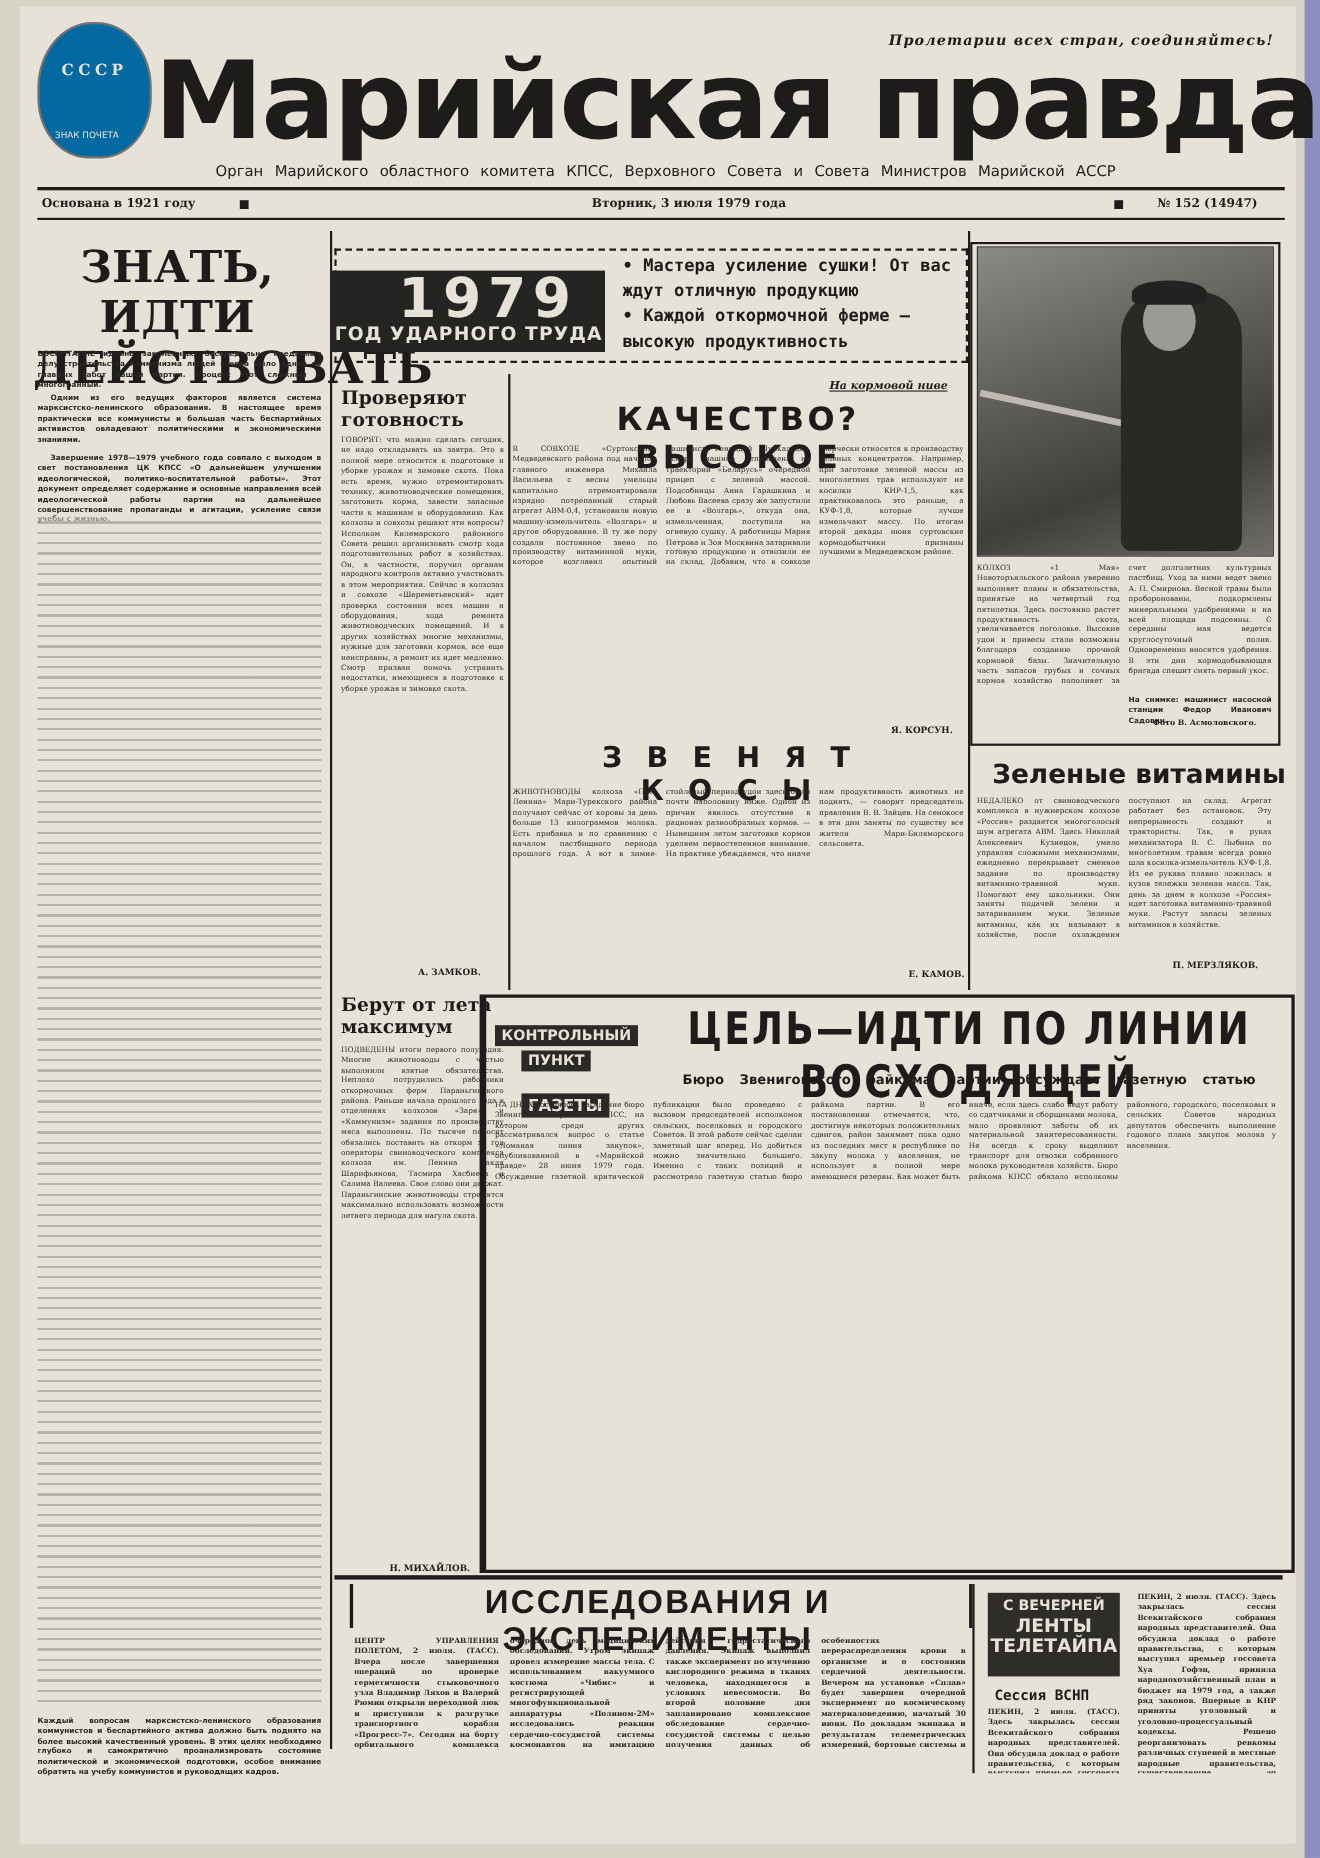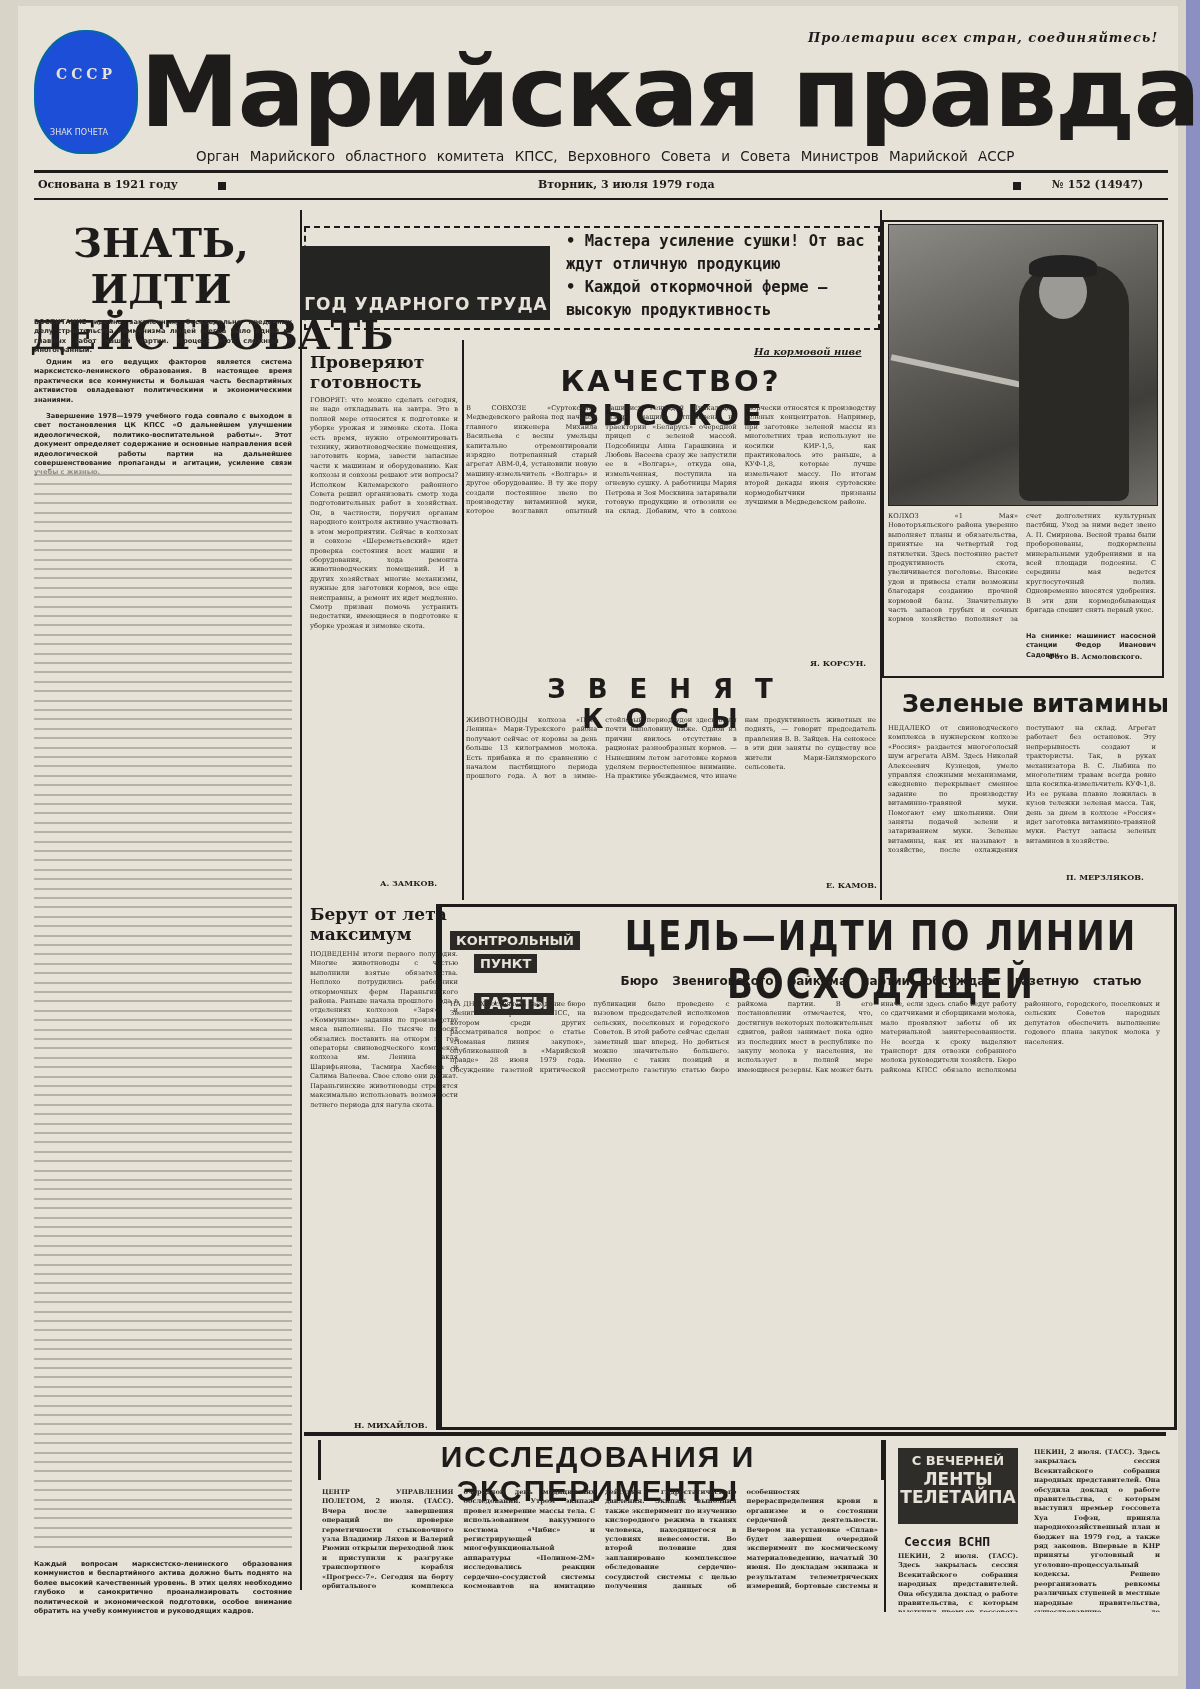--- a/index.html
+++ b/index.html
@@ -1,21 +1,21 @@
 <!DOCTYPE html>
 <html><head>
 <meta charset="utf-8">
 <style>
   html,body{margin:0;padding:0;}
   body{width:1200px;height:1689px;background:#d9d4c8;position:relative;overflow:hidden;font-family:"DejaVu Serif",serif;color:#1d1c1a;}
   .page{position:absolute;left:18px;top:6px;width:1160px;height:1670px;background:#e6e2d7;}
   .edge{position:absolute;right:0;top:0;width:14px;height:1689px;background:#8c8fc2;}
   .abs{position:absolute;}
   .slogan{left:808px;top:30px;font-style:italic;font-weight:bold;font-size:13px;letter-spacing:1px;}
-  .emblem{left:34px;top:30px;width:100px;height:120px;border-radius:48% 48% 44% 44%;background:#1d4ed8;border:2px solid #0369a1;}
+  .emblem{left:34px;top:20px;width:100px;height:120px;border-radius:48% 48% 44% 44%;background:#0369a1;border:2px solid #737373;}
   .emblem .ss{position:absolute;left:20px;top:34px;color:#e6e2d7;font-size:14px;font-weight:bold;letter-spacing:4px;}
   .emblem .zn{position:absolute;left:14px;top:96px;color:#e6e2d7;font-size:8px;font-family:"DejaVu Sans",sans-serif;text-align:right;}
   .masthead{left:140px;top:42px;font-family:"DejaVu Sans",sans-serif;font-weight:bold;font-size:98px;line-height:100px;letter-spacing:-2px;transform:scaleX(1.02);transform-origin:left;}
   .organ{left:196px;top:148px;font-family:"DejaVu Sans",sans-serif;font-size:13.5px;word-spacing:6px;}
   .rule{background:#1d1c1a;height:3px;}
   .sub{top:178px;font-size:11px;font-weight:bold;font-family:"DejaVu Serif",serif;}
   .sq{width:8px;height:8px;background:#1d1c1a;}
   .col-text{font-family:"DejaVu Sans",sans-serif;font-size:6.7px;line-height:9.4px;text-align:justify;color:#2a2926;}
   .col-text.bold{font-weight:bold;}
   .hline{position:absolute;background:#1d1c1a;}
@@ -58,20 +58,21 @@
 <div class="abs h-big" style="left:30px;top:220px;width:262px;font-family:'DejaVu Serif',serif;font-size:40px;line-height:46px;">ЗНАТЬ, ИДТИ ДЕЙСТВОВАТЬ</div>
 <div class="abs col-text bold" style="left:34px;top:318px;width:258px;">ВОСПИТАНИЕ идейно закаленных, беспредельно преданных делу строительства коммунизма людей всегда было одной из главных забот нашей партии. Процесс этот сложный и многогранный.</div>
 <div class="abs col-text bold" style="left:34px;top:358px;width:258px;text-indent:12px;">Одним из его ведущих факторов является система марксистско-ленинского образования. В настоящее время практически все коммунисты и большая часть беспартийных активистов овладевают политическими и экономическими знаниями.</div>
 <div class="abs col-text bold" style="left:34px;top:412px;width:258px;text-indent:12px;height:1130px;overflow:hidden;background:repeating-linear-gradient(#e6e2d7 0px,#e6e2d7 60px,transparent 60px,transparent 61px);">Завершение 1978—1979 учебного года совпало с выходом в свет постановления ЦК КПСС «О дальнейшем улучшении идеологической, политико-воспитательной работы». Этот документ определяет содержание и основные направления всей идеологической работы партии на дальнейшее совершенствование пропаганды и агитации, усиление связи учебы с жизнью.</div>
 <div class="abs col-text" style="left:34px;top:470px;width:258px;height:1080px;background:repeating-linear-gradient(180deg,#e6e2d7 0 4px,#8d8a82 4px 6px,#e6e2d7 6px 9.4px);opacity:.55;"></div>
 <div class="abs col-text bold" style="left:34px;top:1560px;width:258px;">Каждый вопросам марксистско-ленинского образования коммунистов и беспартийного актива должно быть поднято на более высокий качественный уровень. В этих целях необходимо глубоко и самокритично проанализировать состояние политической и экономической подготовки, особое внимание обратить на учебу коммунистов и руководящих кадров.</div>
 <div class="vline" style="left:300px;top:210px;height:1380px;"></div>
 
 <div class="abs" style="left:304px;top:226px;width:572px;height:100px;border:2px dashed #1d1c1a;"></div>
 <div class="abs box1979">
+  <span class="yr">1979</span>
   <span class="gd">ГОД УДАРНОГО ТРУДА</span>
 </div>
 <div class="abs slog-bullet" style="left:566px;top:230px;width:304px;">• <span>Мастера усиление сушки! От вас ждут отличную продукцию</span></div>
 <div class="abs slog-bullet" style="left:566px;top:276px;width:304px;">• <span>Каждой откормочной ферме — высокую продуктивность</span></div>
 
 <div class="abs" style="left:310px;top:352px;width:150px;font-weight:bold;font-size:17px;line-height:20px;">Проверяют готовность</div>
 <div class="abs col-text" style="left:310px;top:396px;width:148px;height:378px;overflow:hidden;font-family:'DejaVu Serif',serif;">ГОВОРЯТ: что можно сделать сегодня, не надо откладывать на завтра. Это в полной мере относится к подготовке и уборке урожая и зимовке скота. Пока есть время, нужно отремонтировать технику, животноводческие помещения, заготовить корма, завести запасные части к машинам и оборудованию. Как колхозы и совхозы решают эти вопросы? Исполком Килемарского районного Совета решил организовать смотр хода подготовительных работ в хозяйствах. Он, в частности, поручил органам народного контроля активно участвовать в этом мероприятии. Сейчас в колхозах и совхозе «Шереметьевский» идет проверка состояния всех машин и оборудования, хода ремонта животноводческих помещений. И в других хозяйствах многие механизмы, нужные для заготовки кормов, все еще неисправны, а ремонт их идет медленно. Смотр призван помочь устранить недостатки, имеющиеся в подготовке к уборке урожая и зимовке скота.</div>
 <div class="abs" style="left:380px;top:878px;font-size:8px;font-weight:bold;">А. ЗАМКОВ.</div>
 <div class="vline" style="left:462px;top:340px;height:560px;"></div>
 

